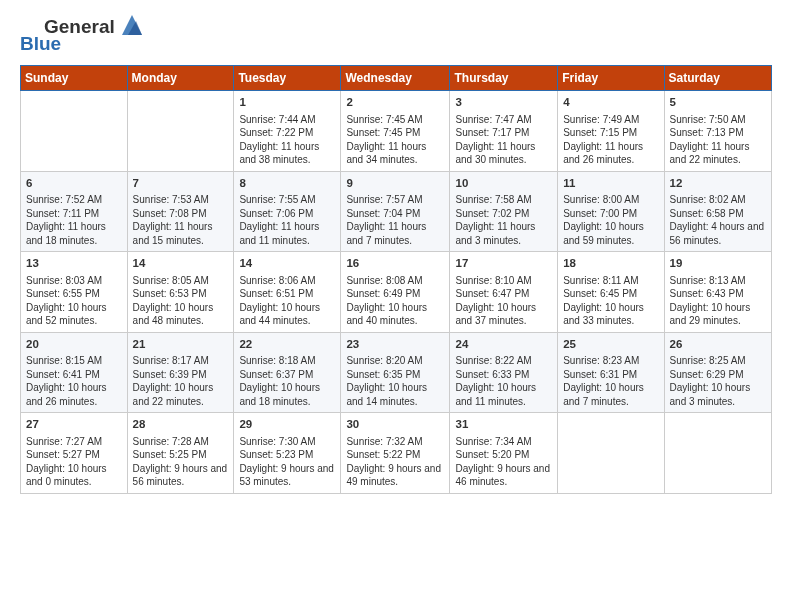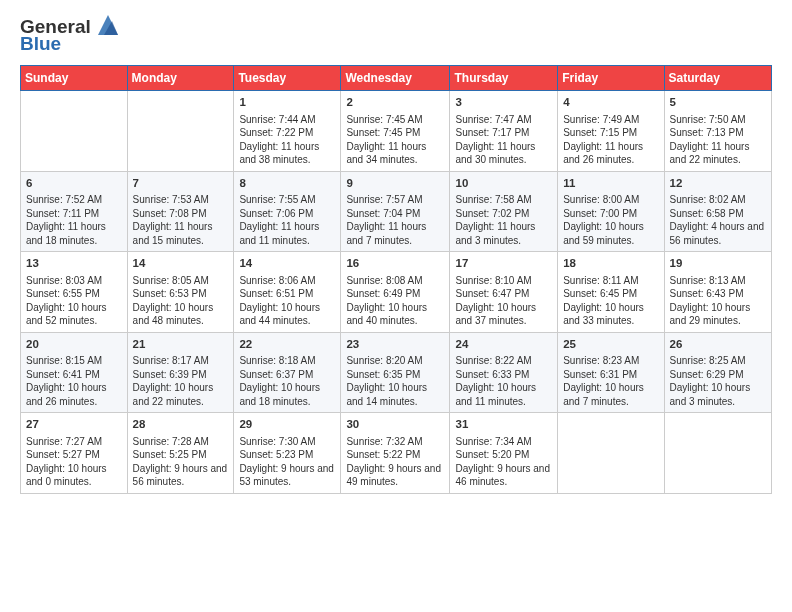--- a/index.html
+++ b/index.html
@@ -39,21 +39,21 @@
     .location {
       font-size: 14px;
       color: #555;
     }
     .calendar {
       width: 100%;
       border-collapse: collapse;
       font-size: 10.5px;
     }
     .calendar thead tr th {
-      background-color: #ef4444;
+      background-color: #c2410c;
       color: #fff;
       padding: 5px 4px;
       text-align: left;
       font-size: 12px;
       font-weight: bold;
       border: 1px solid #2b6cb0;
     }
     .calendar tbody tr td {
       border: 1px solid #ccc;
       vertical-align: top;
@@ -85,21 +85,21 @@
     }
   </style>
 </head>
 <body>
 
 <div class="page">
   <div class="header">
     <div class="logo">
       <div style="display:flex; flex-direction:column; align-items:flex-start;">
         <div style="display:flex; align-items:center;">
-          <span style="font-size:19px; font-weight:bold; color:#333;">General</span>
+          <span style="font-size:19px; font-weight:bold; color:#333;margin-left:24px;">General</span>
           <svg width="28" height="28" viewBox="0 0 28 28" style="margin-left:3px; margin-top:-4px;">
             <polygon points="4,24 14,4 24,24" fill="#2b6cb0" opacity="0.85"></polygon>
             <polygon points="10,24 18,10 24,24" fill="#1a4a8a" opacity="0.6"></polygon>
           </svg>
         </div>
         <span style="font-size:19px; font-weight:bold; color:#2b6cb0; margin-top:-6px;text-align:right;">Blue</span>
       </div>
     </div>
     <div class="title-block">
       <div class="month-title"></div>

